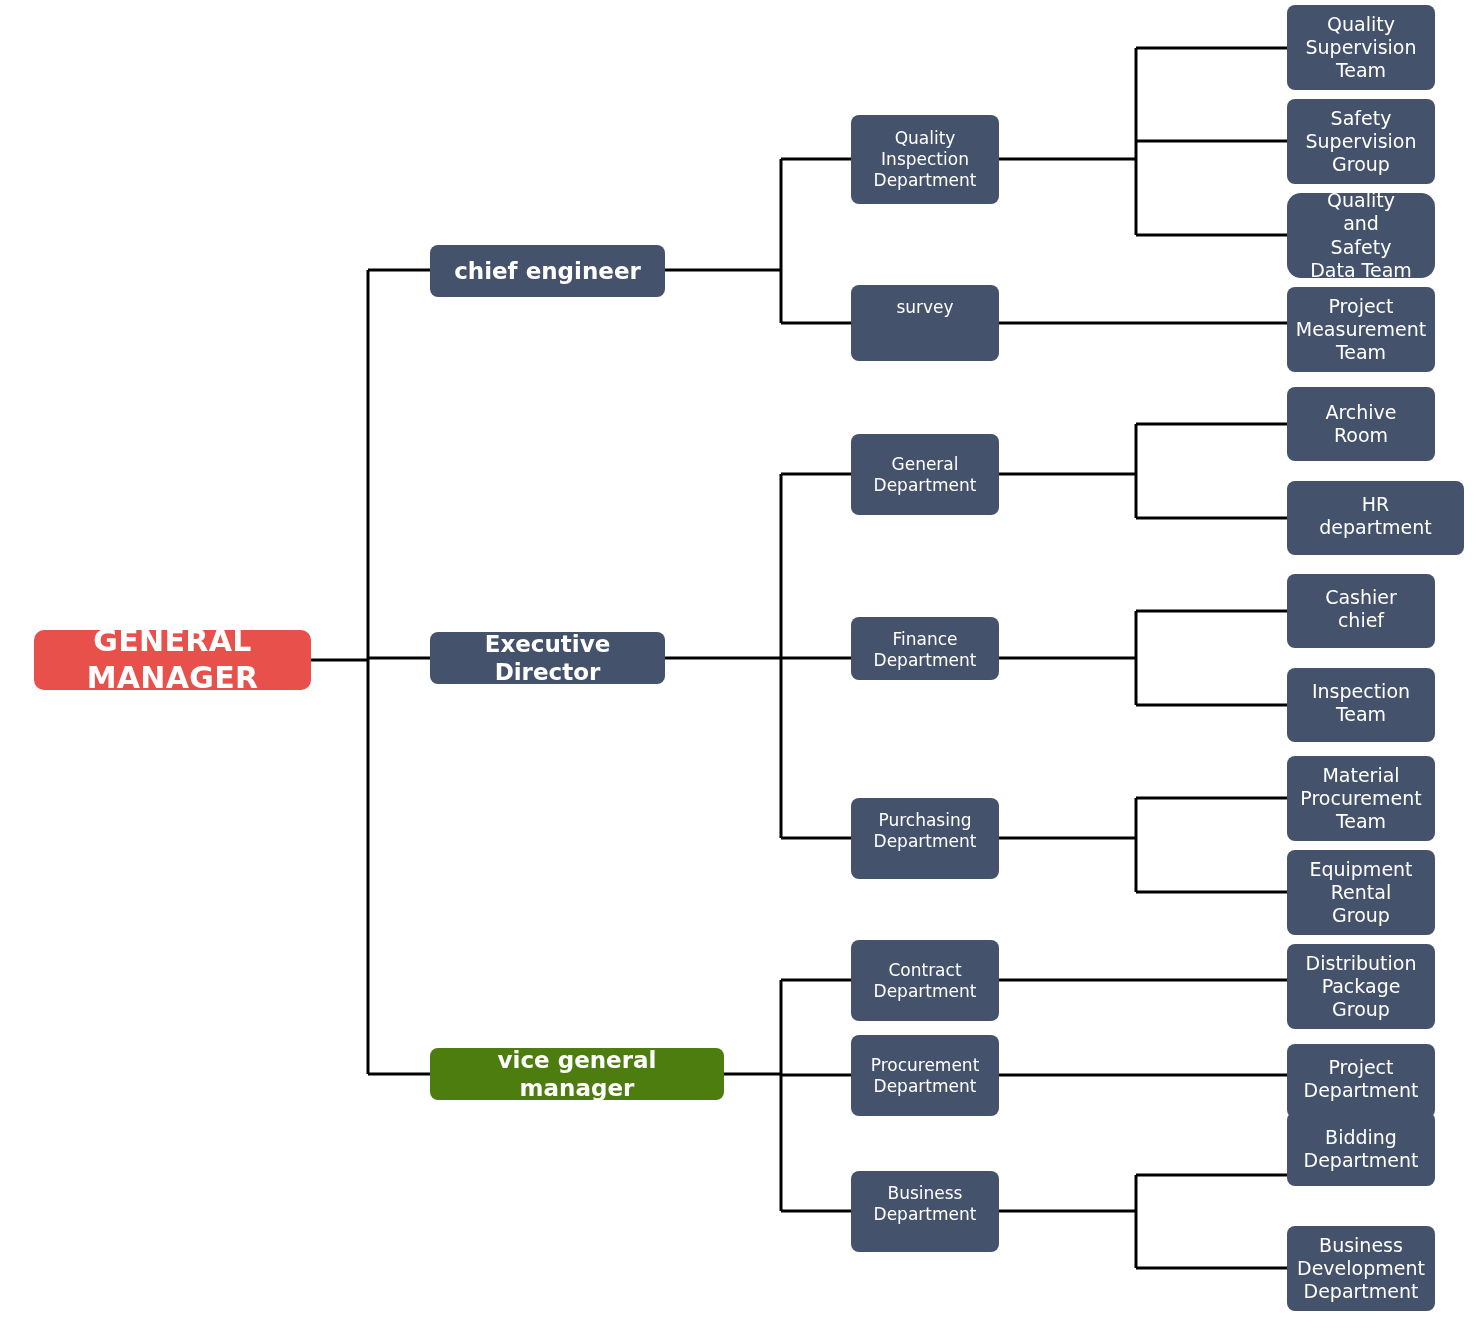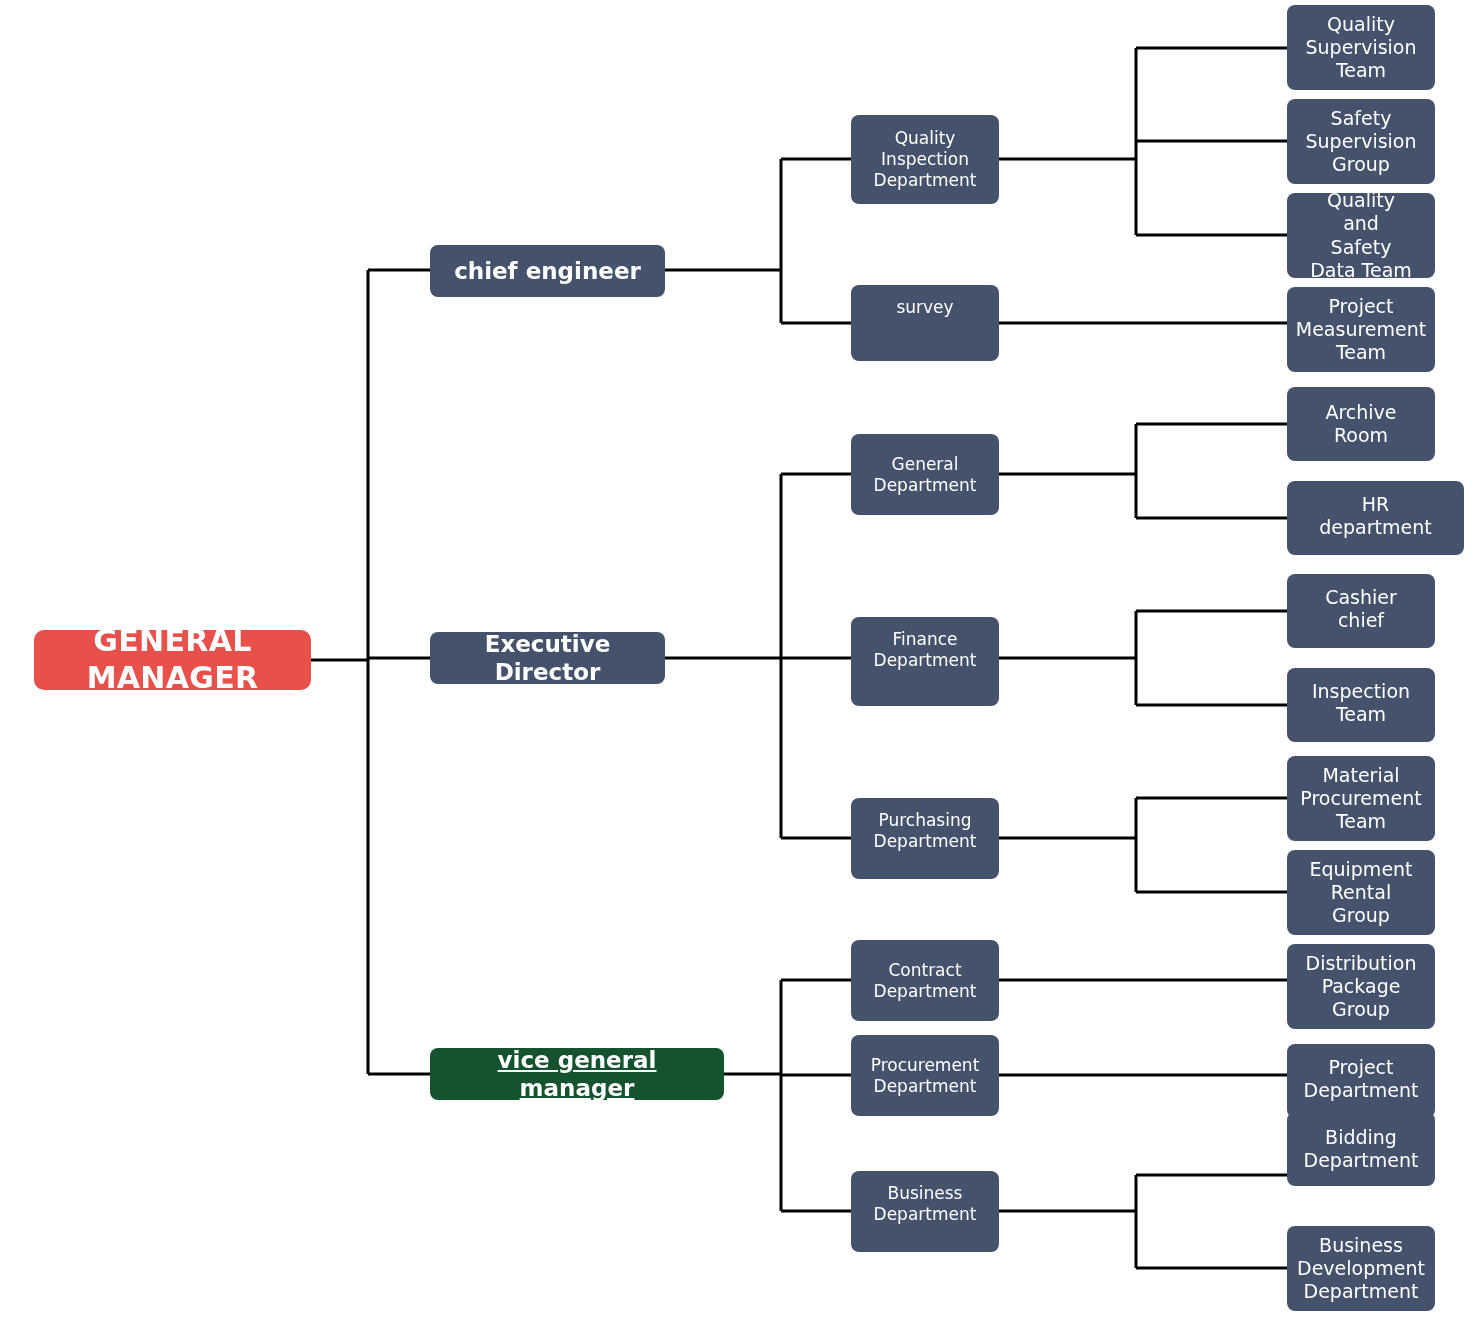--- a/index.html
+++ b/index.html
@@ -107,44 +107,44 @@
       <path d="M999,1075 H1287" stroke="#000000" stroke-width="3" fill="none"></path>
       <path d="M999,1211 H1136" stroke="#000000" stroke-width="3" fill="none"></path>
       <path d="M1136,1175 V1268" stroke="#000000" stroke-width="3" fill="none"></path>
       <path d="M1136,1175 H1287" stroke="#000000" stroke-width="3" fill="none"></path>
       <path d="M1136,1268 H1287" stroke="#000000" stroke-width="3" fill="none"></path>
     </svg>
   <div id="nodes-layer">
       <div class="node root" style="left: 34px; top: 630px; width: 277px; height: 60px; background: rgb(232, 80, 75); color: rgb(255, 255, 255);"><span>GENERAL MANAGER</span></div>
       <div class="node level2" style="left: 430px; top: 245px; width: 235px; height: 52px; background: rgb(69, 82, 107); color: rgb(255, 255, 255);"><span>chief engineer</span></div>
       <div class="node level2" style="left: 430px; top: 632px; width: 235px; height: 52px; background: rgb(69, 82, 107); color: rgb(255, 255, 255);"><span>Executive Director</span></div>
-      <div class="node level2" style="left: 430px; top: 1048px; width: 294px; height: 52px; background: #14532d; color: rgb(255, 255, 255); text-decoration: underline;"><span>vice general manager</span></div>
+      <div class="node level2" style="left: 430px; top: 1048px; width: 294px; height: 52px; background: #4d7c0f; color: rgb(255, 255, 255);"><span>vice general manager</span></div>
       <div class="node level3" style="left: 851px; top: 115px; width: 148px; height: 89px; background: rgb(69, 82, 107); color: rgb(255, 255, 255);"><span>Quality
 Inspection
 Department</span></div>
       <div class="node level3 shift-up" style="left: 851px; top: 285px; width: 148px; height: 76px; background: rgb(69, 82, 107); color: rgb(255, 255, 255);"><span>survey</span></div>
       <div class="node level3" style="left: 851px; top: 434px; width: 148px; height: 81px; background: rgb(69, 82, 107); color: rgb(255, 255, 255);"><span>General
 Department</span></div>
-      <div class="node level3 shift-up" style="left: 851px; top: 617px; width: 148px; height: 89px; background: rgb(69, 82, 107); color: rgb(255, 255, 255);"><span>Finance
+      <div class="node level3 shift-up" style="left: 851px; top: 617px; width: 148px; height: 63px; background: rgb(69, 82, 107); color: rgb(255, 255, 255);"><span>Finance
 Department</span></div>
       <div class="node level3 shift-up" style="left: 851px; top: 798px; width: 148px; height: 81px; background: rgb(69, 82, 107); color: rgb(255, 255, 255);"><span>Purchasing
 Department</span></div>
       <div class="node level3" style="left: 851px; top: 940px; width: 148px; height: 81px; background: rgb(69, 82, 107); color: rgb(255, 255, 255);"><span>Contract
 Department</span></div>
       <div class="node level3" style="left: 851px; top: 1035px; width: 148px; height: 81px; background: rgb(69, 82, 107); color: rgb(255, 255, 255);"><span>Procurement
 Department</span></div>
       <div class="node level3 shift-up" style="left: 851px; top: 1171px; width: 148px; height: 81px; background: rgb(69, 82, 107); color: rgb(255, 255, 255);"><span>Business
 Department</span></div>
       <div class="node leaf" style="left: 1287px; top: 5px; width: 148px; height: 85px; background: rgb(69, 82, 107); color: rgb(255, 255, 255);"><span>Quality
 Supervision
 Team</span></div>
       <div class="node leaf" style="left: 1287px; top: 99px; width: 148px; height: 85px; background: rgb(69, 82, 107); color: rgb(255, 255, 255);"><span>Safety
 Supervision
 Group</span></div>
-      <div class="node leaf" style="left: 1287px; top: 193px; width: 148px; height: 85px; background: rgb(69, 82, 107); color: rgb(255, 255, 255);"><span>Quality and
+      <div class="node leaf" style="left: 1287px; top: 193px; width: 148px; height: 85px; background: rgb(69, 82, 107); color: rgb(255, 255, 255); border-radius: 14px;"><span>Quality and
 Safety
 Data Team</span></div>
       <div class="node leaf" style="left: 1287px; top: 287px; width: 148px; height: 85px; background: rgb(69, 82, 107); color: rgb(255, 255, 255);"><span>Project
 Measurement
 Team</span></div>
       <div class="node leaf" style="left: 1287px; top: 387px; width: 148px; height: 74px; background: rgb(69, 82, 107); color: rgb(255, 255, 255);"><span>Archive
 Room</span></div>
       <div class="node leaf shift-up" style="left: 1287px; top: 481px; width: 177px; height: 74px; background: rgb(69, 82, 107); color: rgb(255, 255, 255);"><span>HR
 department</span></div>
       <div class="node leaf shift-up" style="left: 1287px; top: 574px; width: 148px; height: 74px; background: rgb(69, 82, 107); color: rgb(255, 255, 255);"><span>Cashier

